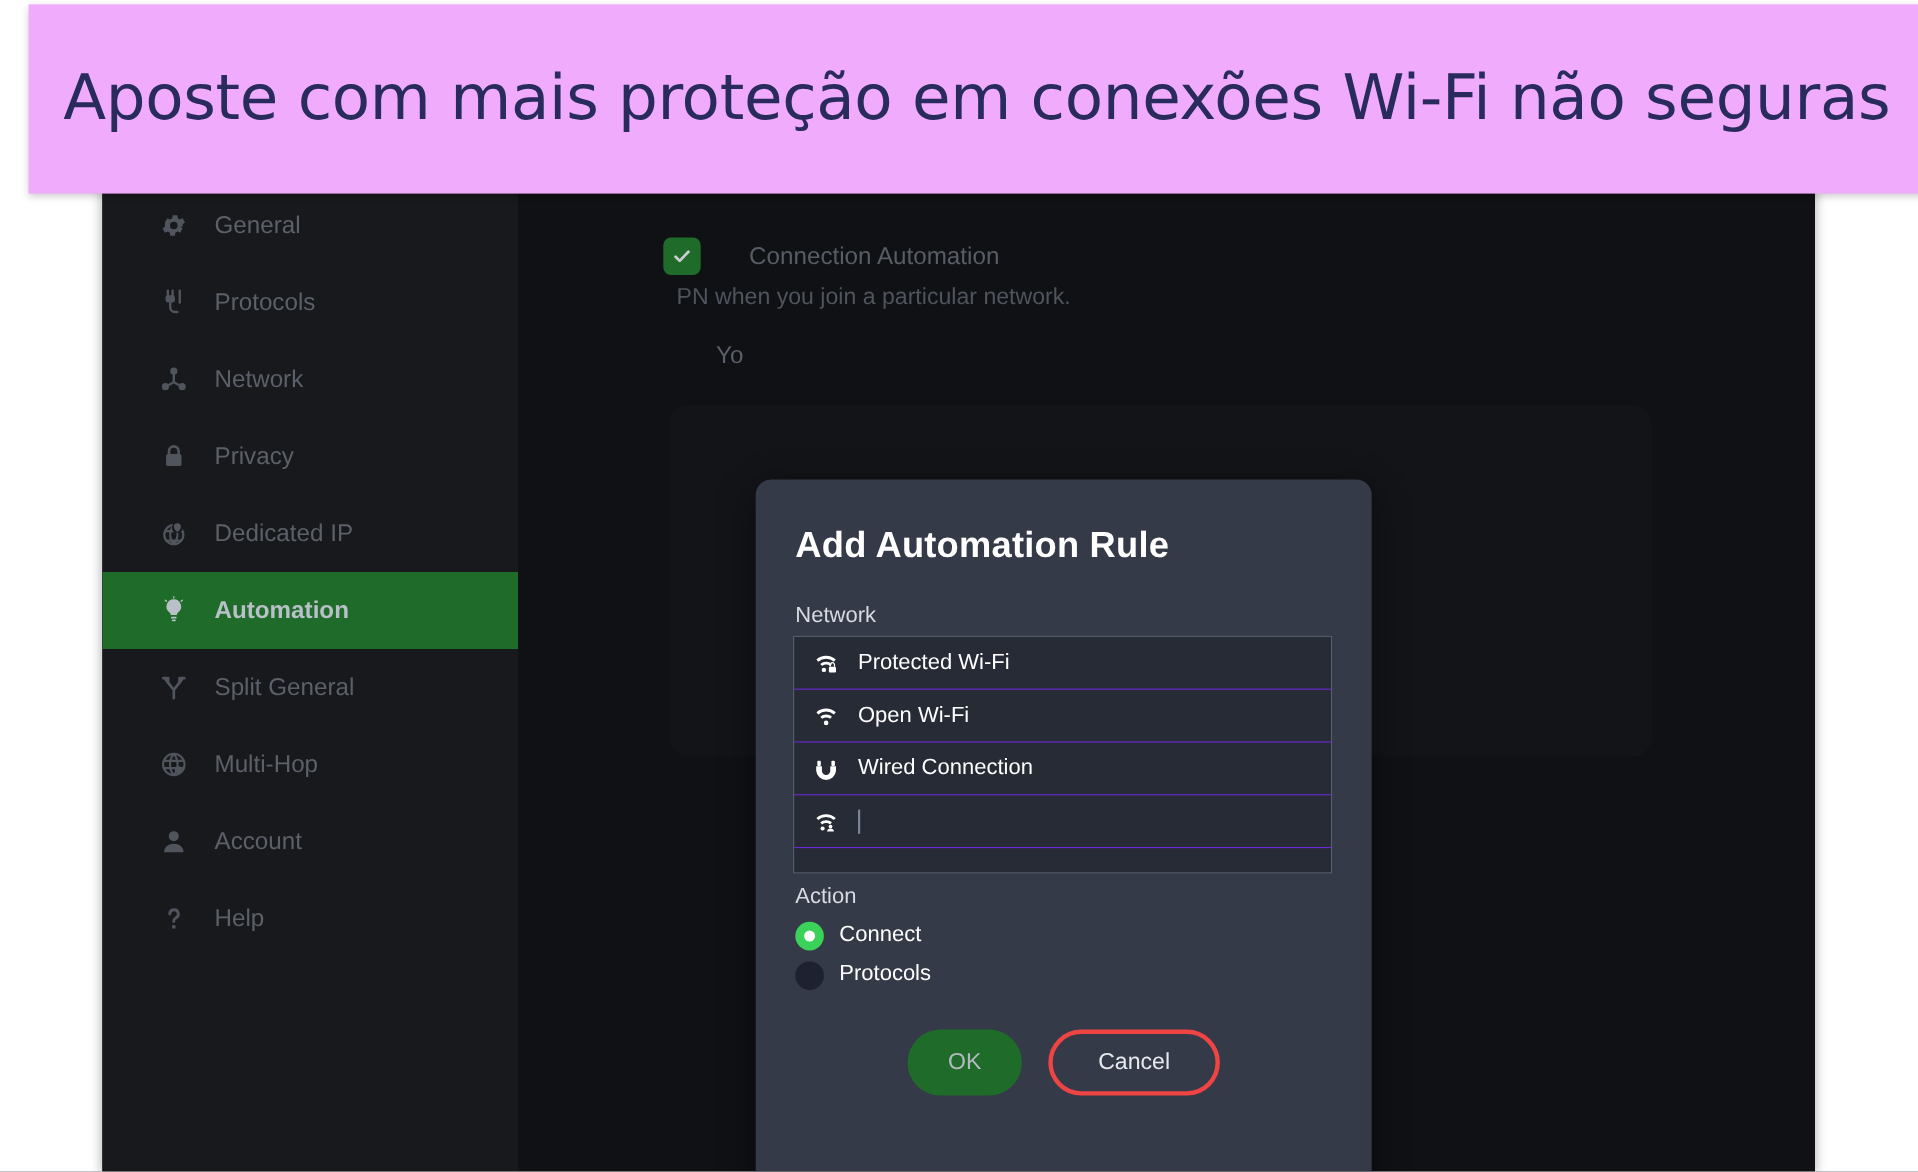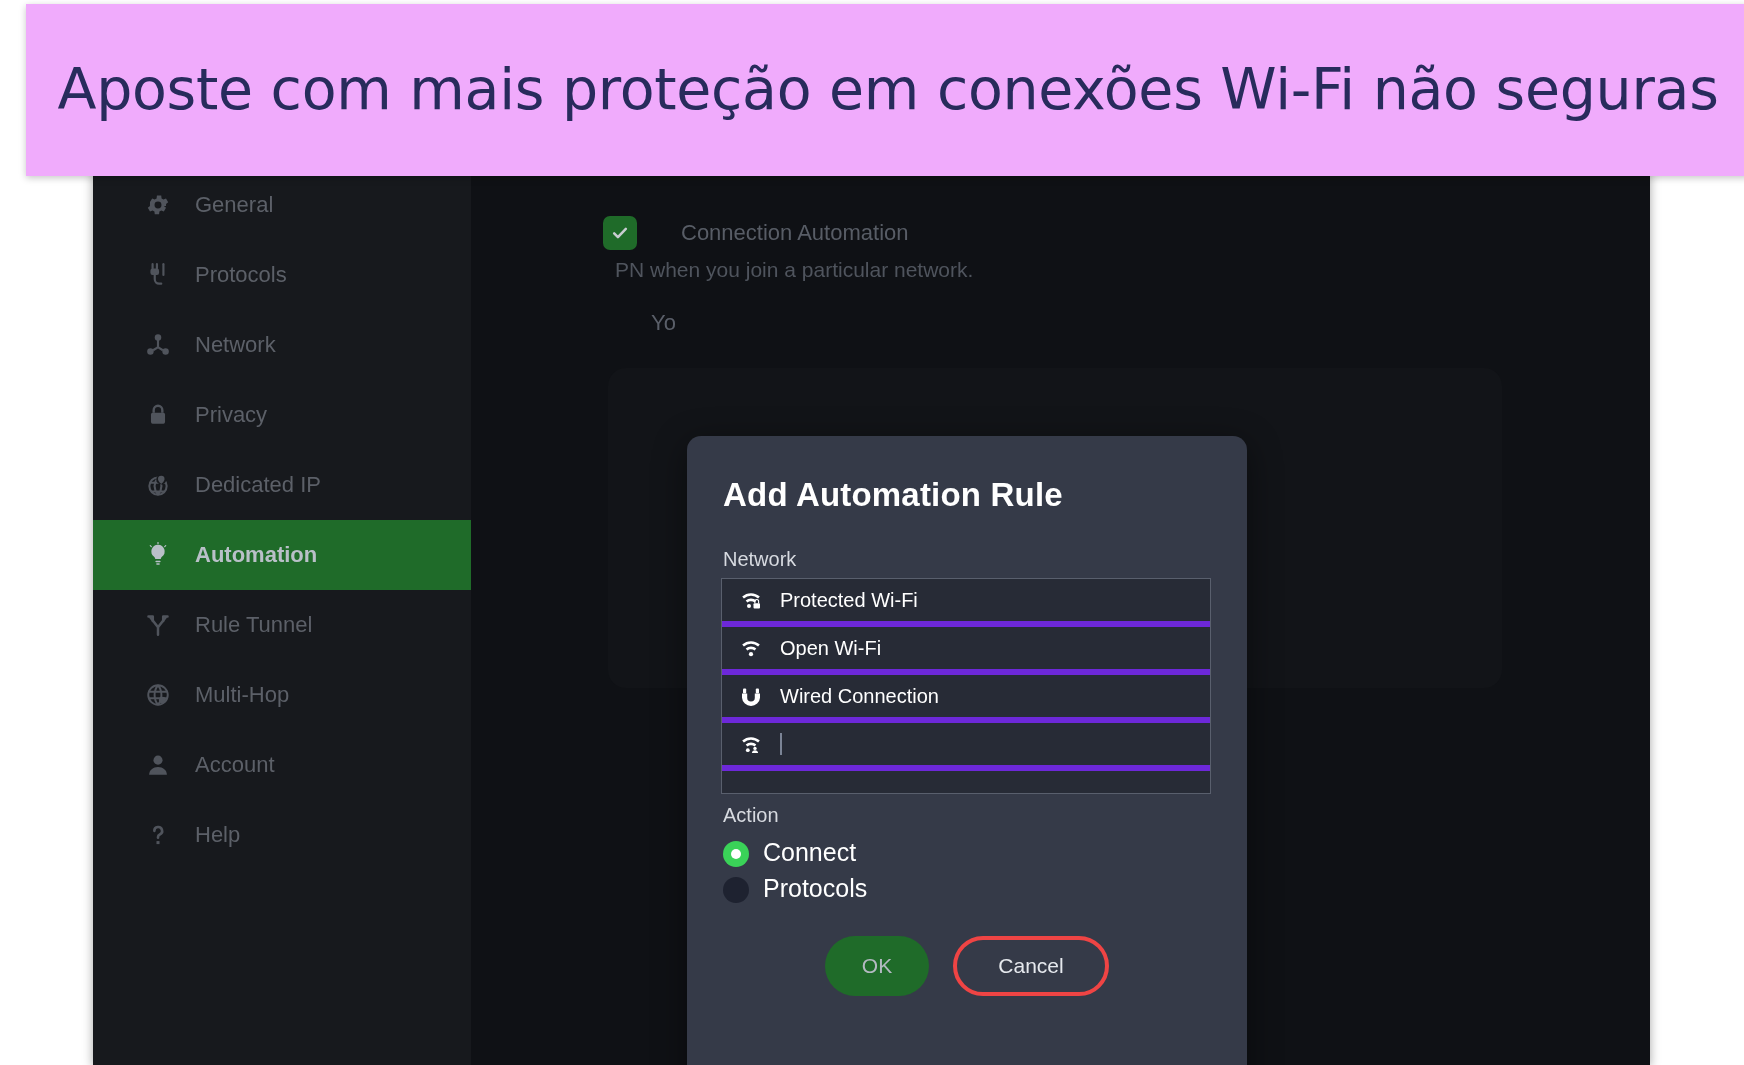--- a/index.html
+++ b/index.html
@@ -205,21 +205,21 @@
     border: 1px solid #595f6d;
     background: #272b36;
     box-sizing: border-box;
   }
   .net-row {
     height: 48px;
     display: flex;
     align-items: center;
     padding-left: 14px;
     box-sizing: border-box;
-    border-bottom: 6px solid #6d28d9;
+    border-bottom: 1px solid #6d28d9;
     color: #ffffff;
     font-size: 20px;
   }
   .net-row:last-child { border-bottom: none; }
   .net-icon {
     width: 30px;
     height: 28px;
     margin-right: 14px;
     display: flex;
     align-items: center;
@@ -231,23 +231,23 @@
     display: inline-block;
     width: 2px;
     height: 22px;
     background: #7b8496;
   }
 
   .radio-row {
     position: absolute;
     left: 36px;
     display: flex;
-    align-items: flex-end;
+    align-items: flex-start;
     color: #ffffff;
-    font-size: 25px;
+    font-size: 20px;
   }
   #radio-connect { top: 402px; }
   #radio-disconnect { top: 438px; }
   .radio-dot {
     width: 26px;
     height: 26px;
     border-radius: 50%;
     margin-right: 14px;
     flex: none;
     display: flex;
@@ -371,21 +371,21 @@
     </div>
 
     <div class="nav-item">
       <span class="nav-icon">
         <svg width="26" height="26" viewBox="0 0 24 24" fill="none" stroke="#50545c" stroke-width="2.3" stroke-linecap="round">
           <path d="M12 21v-7L5 5M12 14l7-9"></path>
           <path d="M3.2 4.2h4v4" stroke-linejoin="round"></path>
           <path d="M20.8 4.2h-4v4" stroke-linejoin="round"></path>
         </svg>
       </span>
-      <span class="nav-label">Rule Tunnel</span>
+      <span class="nav-label">Split General</span>
     </div>
 
     <div class="nav-item">
       <span class="nav-icon">
         <svg width="26" height="26" viewBox="0 0 24 24" fill="none" stroke="#50545c" stroke-width="1.8">
           <circle cx="12" cy="12" r="9"></circle>
           <path d="M3 9h18M3 15h18M12 3c-4.2 5-4.2 13 0 18M12 3c4.2 5 4.2 13 0 18"></path>
           <path d="M16 13.5a3.2 3.2 0 103.2 3.2A3.2 3.2 0 0016 13.5z" fill="#50545c" stroke="none"></path>
         </svg>
       </span>

